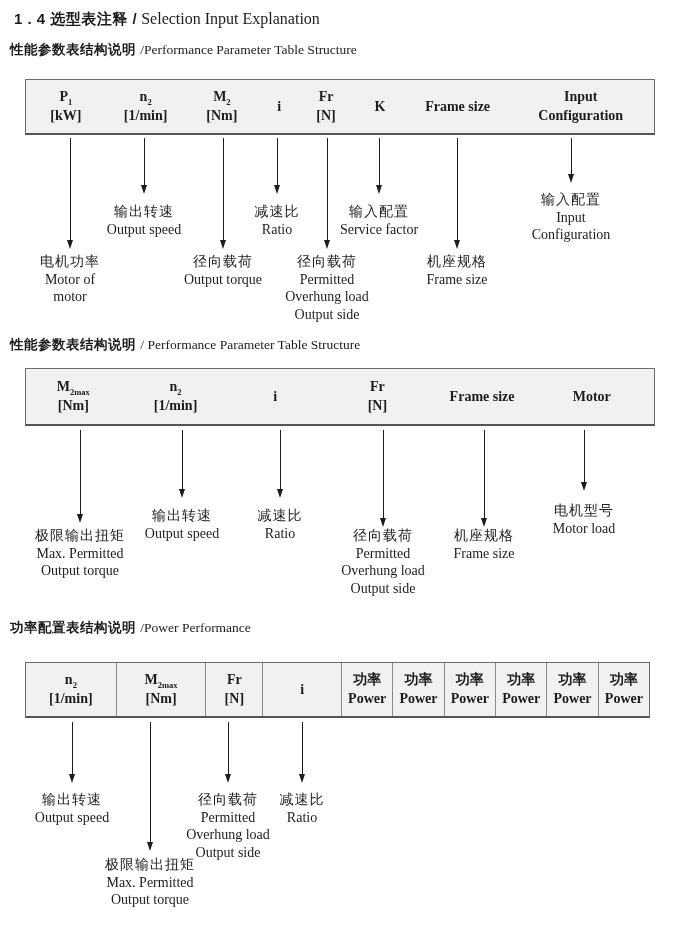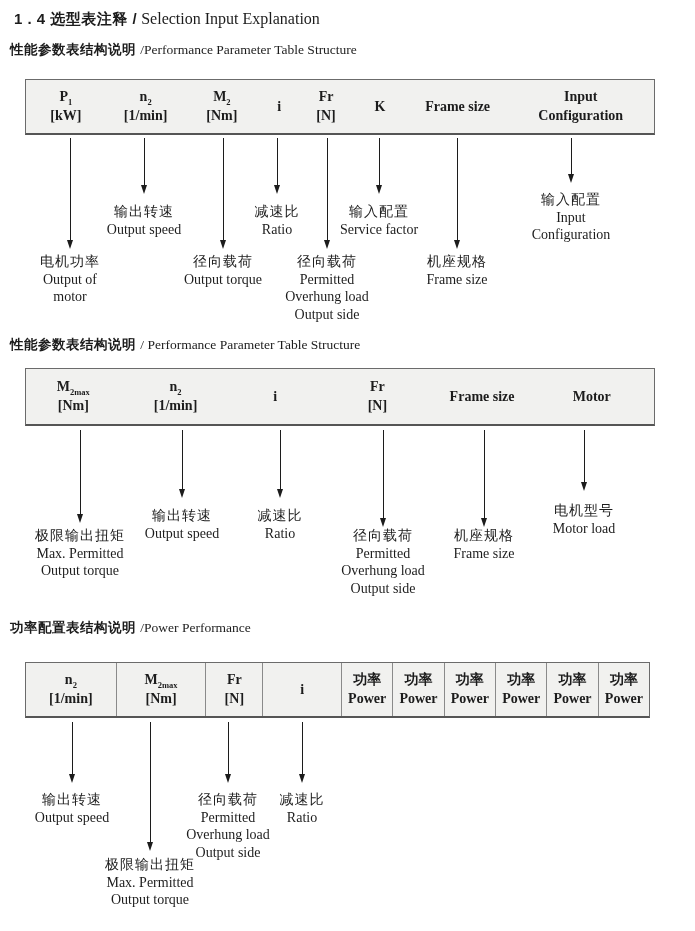--- a/index.html
+++ b/index.html
@@ -108,21 +108,21 @@
     <div class="line"><span>Input</span></div>
     <div class="line">Configuration</div>
   </div>
 </div>
 
 <div class="diagram d1">
   <div class="ann" style="left:70px">
     <div class="arrow" style="top:3px;height:102px"></div>
     <div class="label" style="top:118px">
       <div class="cn">电机功率</div>
-      <div class="en">Output of</div>
+      <div class="en">Motor of</div>
       <div class="en">motor</div>
 
     </div>
   </div>
   <div class="ann" style="left:144px">
     <div class="arrow" style="top:3px;height:47px"></div>
     <div class="label" style="top:68px">
       <div class="cn">输出转速</div>
       <div class="en">Output speed</div>
 

